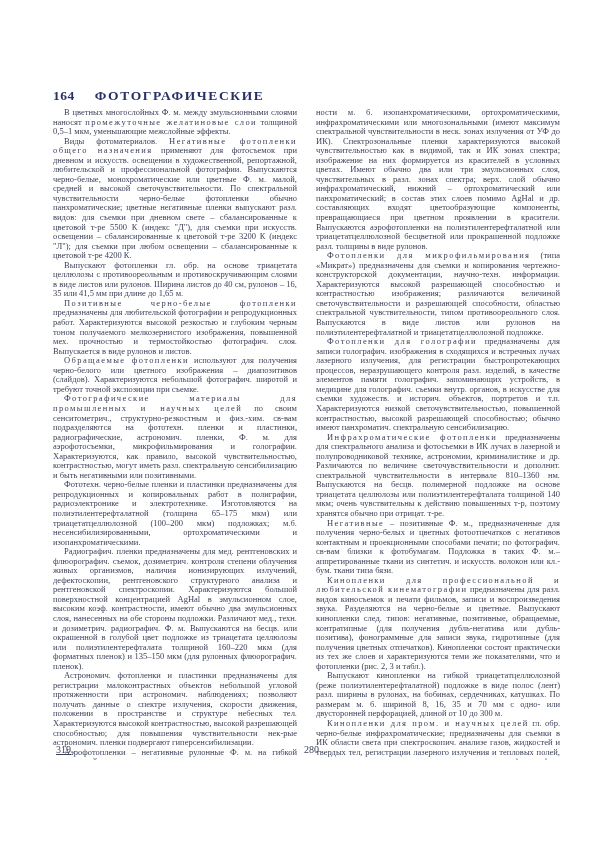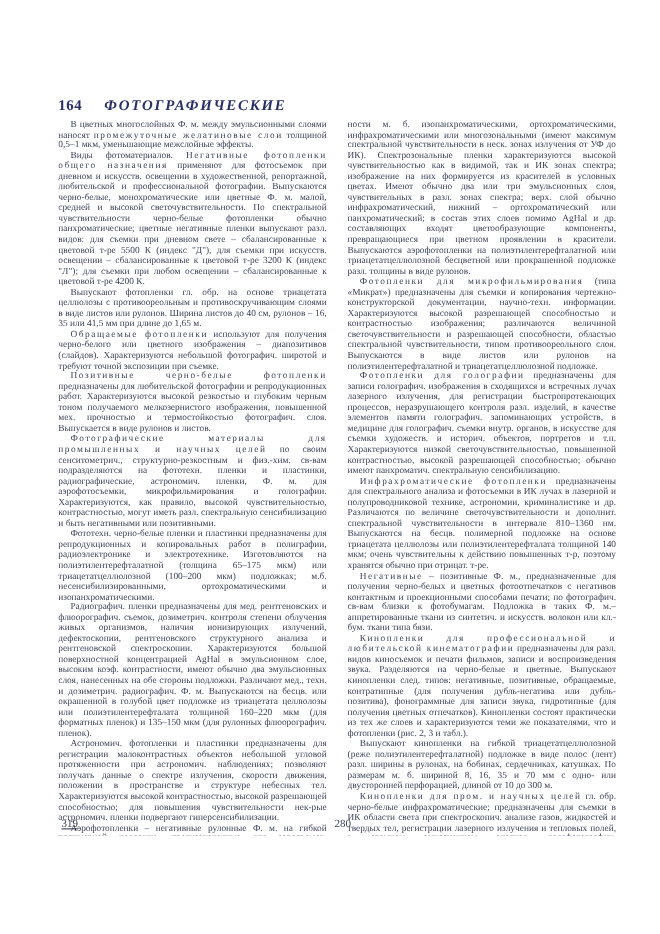--- a/index.html
+++ b/index.html
@@ -16,21 +16,21 @@
     font-family:"Liberation Serif","DejaVu Serif",serif;
     color:var(--body-color);
   }
   .header-row{
     position:absolute;left:53px;top:88px;
     display:flex;align-items:center;
     color:var(--header-color);
     font-weight:bold;
   }
   .page-num{font-size:13.5px;letter-spacing:.5px;}
-  .chapter-title{font-size:13.5px;letter-spacing:1.6px;margin-left:20px;font-style:italic;}
+  .chapter-title{font-size:13.5px;letter-spacing:1.6px;margin-left:20px;}
   .col{
     position:absolute;top:108px;width:244px;height:652px;
     overflow:hidden;
     font-size:8.5px;line-height:9.55px;
     text-align:justify;
     hyphens:none;
   }
   .col-left{left:53px;}
   .col-right{left:316px;}
   .para{margin:0;padding:0;}
@@ -51,22 +51,22 @@
 
   <div class="header-row">
     <span class="page-num">164</span>
     <span class="chapter-title">ФОТОГРАФИЧЕСКИЕ</span>
   </div>
 
   <div class="col col-left">
       <p class="para indent"><span class="seg-normal">В цветных многослойных Ф. м. между эмульсионными слоями наносят </span><span class="seg-sp">промежуточные желатиновые слои</span><span class="seg-normal"> толщиной 0,5–1 мкм, уменьшающие межслойные эффекты.</span></p>
       <p class="para indent"><span class="seg-b">Виды фотоматериалов. </span><span class="seg-sp">Негативные фотопленки общего назначения</span><span class="seg-normal"> применяют для фотосъемок при дневном и искусств. освещении в художественной, репортажной, любительской и профессиональной фотографии. Выпускаются черно-белые, монохроматические или цветные Ф. м. малой, средней и высокой светочувствительности. По спектральной чувствительности черно-белые фотопленки обычно панхроматические; цветные негативные пленки выпускают разл. видов: для съемки при дневном свете – сбалансированные к цветовой т-ре 5500 К (индекс "Д"), для съемки при искусств. освещении – сбалансированные к цветовой т-ре 3200 К (индекс "Л"); для съемки при любом освещении – сбалансированные к цветовой т-ре 4200 К.</span></p>
       <p class="para indent"><span class="seg-normal">Выпускают фотопленки гл. обр. на основе триацетата целлюлозы с противоореольным и противоскручивающим слоями в виде листов или рулонов. Ширина листов до 40 см, рулонов – 16, 35 или 41,5 мм при длине до 1,65 м.</span></p>
+      <p class="para indent"><span class="seg-sp">Позитивные черно-белые фотопленки</span><span class="seg-normal"> предназначены для любительской фотографии и репродукционных работ. Характеризуются высокой резкостью и глубоким черным тоном получаемого мелкозернистого изображения, повышенной мех. прочностью и термостойкостью фотографич. слоя. Выпускается в виде рулонов и листов.</span></p>
       <p class="para indent"><span class="seg-sp">Обращаемые фотопленки</span><span class="seg-normal"> используют для получения черно-белого или цветного изображения – диапозитивов (слайдов). Характеризуются небольшой фотографич. широтой и требуют точной экспозиции при съемке.</span></p>
-      <p class="para indent"><span class="seg-sp">Позитивные черно-белые фотопленки</span><span class="seg-normal"> предназначены для любительской фотографии и репродукционных работ. Характеризуются высокой резкостью и глубоким черным тоном получаемого мелкозернистого изображения, повышенной мех. прочностью и термостойкостью фотографич. слоя. Выпускается в виде рулонов и листов.</span></p>
       <p class="para indent"><span class="seg-sp">Фотографические материалы для промышленных и научных целей</span><span class="seg-normal"> по своим сенситометрич., структурно-резкостным и физ.-хим. св-вам подразделяются на фототехн. пленки и пластинки, радиографические, астрономич. пленки, Ф. м. для аэрофотосъемки, микрофильмирования и голографии. Характеризуются, как правило, высокой чувствительностью, контрастностью, могут иметь разл. спектральную сенсибилизацию и быть негативными или позитивными.</span></p>
       <p class="para indent"><span class="seg-normal">Фототехн. черно-белые пленки и пластинки предназначены для репродукционных и копировальных работ в полиграфии, радиоэлектронике и электротехнике. Изготовляются на полиэтилентерефталатной (толщина 65–175 мкм) или триацетатцеллюлозной (100–200 мкм) подложках; м.б. несенсибилизированными, ортохроматическими и изопанхроматическими.</span></p>
       <p class="para indent"><span class="seg-normal">Радиографич. пленки предназначены для мед. рентгеновских и флюорографич. съемок, дозиметрич. контроля степени облучения живых организмов, наличия ионизирующих излучений, дефектоскопии, рентгеновского структурного анализа и рентгеновской спектроскопии. Характеризуются большой поверхностной концентрацией AgHal в эмульсионном слое, высоким коэф. контрастности, имеют обычно два эмульсионных слоя, нанесенных на обе стороны подложки. Различают мед., техн. и дозиметрич. радиографич. Ф. м. Выпускаются на бесцв. или окрашенной в голубой цвет подложке из триацетата целлюлозы или полиэтилентерефталата толщиной 160–220 мкм (для форматных пленок) и 135–150 мкм (для рулонных флюорографич. пленок).</span></p>
       <p class="para indent"><span class="seg-normal">Астрономич. фотопленки и пластинки предназначены для регистрации малоконтрастных объектов небольшой угловой протяженности при астрономич. наблюдениях; позволяют получать данные о спектре излучения, скорости движения, положении в пространстве и структуре небесных тел. Характеризуются высокой контрастностью, высокой разрешающей способностью; для повышения чувствительности нек-рые астрономич. пленки подвергают гиперсенсибилизации.</span></p>
       <p class="para indent"><span class="seg-normal">Аэрофотопленки – негативные рулонные Ф. м. на гибкой полимерной подложке, предназначенные для аэросъемок. Характеризуются повышенной контрастностью; подразделяются на низкочувствит. высокоразрешающие, среднечувствит. и высокочувствит. черно-белые, спектрозональные и цветные. Черно-белые аэрофотопленки по спектральной чувствитель-</span></p>
     </div>
 
   <div class="col col-right">
       <p class="para"><span class="seg-normal">ности м. б. изопанхроматическими, ортохроматическими, инфрахроматическими или многозональными (имеют максимум спектральной чувствительности в неск. зонах излучения от УФ до ИК). Спектрозональные пленки характеризуются высокой чувствительностью как в видимой, так и ИК зонах спектра; изображение на них формируется из красителей в условных цветах. Имеют обычно два или три эмульсионных слоя, чувствительных в разл. зонах спектра; верх. слой обычно инфрахроматический, нижний – ортохроматический или панхроматический; в состав этих слоев помимо AgHal и др. составляющих входят цветообразующие компоненты, превращающиеся при цветном проявлении в красители. Выпускаются аэрофотопленки на полиэтилентерефталатной или триацетатцеллюлозной бесцветной или прокрашенной подложке разл. толщины в виде рулонов.</span></p>
       <p class="para indent"><span class="seg-sp">Фотопленки для микрофильмирования</span><span class="seg-normal"> (типа «Микрат») предназначены для съемки и копирования чертежно-конструкторской документации, научно-техн. информации. Характеризуются высокой разрешающей способностью и контрастностью изображения; различаются величиной светочувствительности и разрешающей способности, областью спектральной чувствительности, типом противоореольного слоя. Выпускаются в виде листов или рулонов на полиэтилентерефталатной и триацетатцеллюлозной подложке.</span></p>

